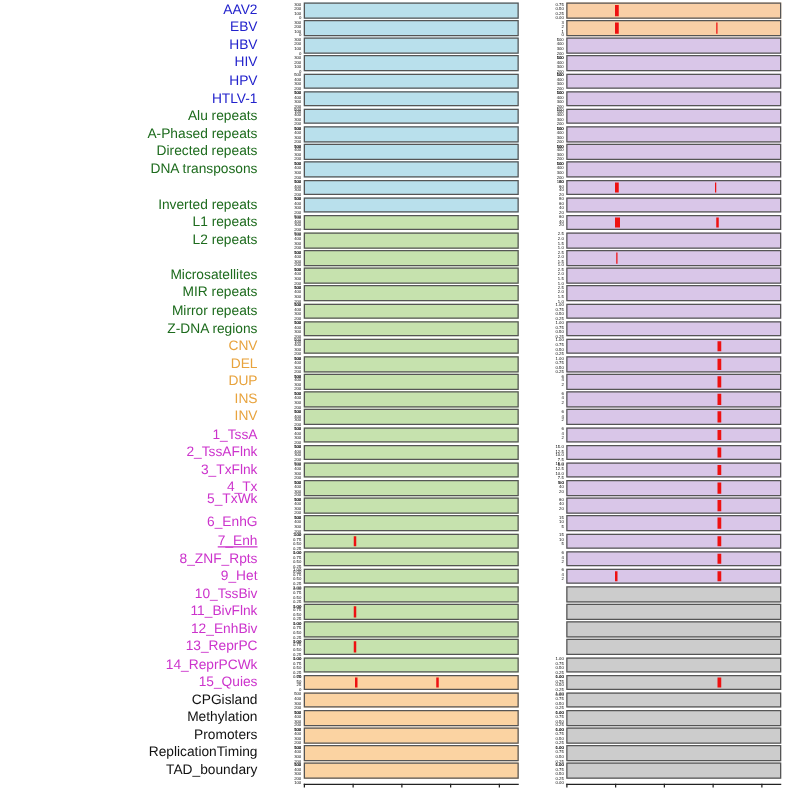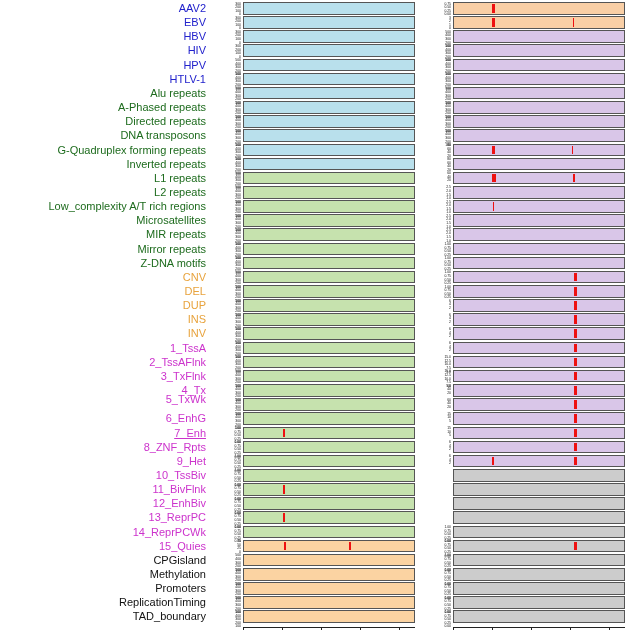--- a/index.html
+++ b/index.html
@@ -62,29 +62,27 @@
       <div class="lbl" style="top: 3px; color: rgb(34, 34, 204);">AAV2</div>
       <div class="lbl" style="top: 17.15px; color: rgb(34, 34, 204);">EBV</div>
       <div class="lbl" style="top: 31.3px; color: rgb(34, 34, 204);">HBV</div>
       <div class="lbl" style="top: 45.45px; color: rgb(34, 34, 204);">HIV</div>
       <div class="lbl" style="top: 59.6px; color: rgb(34, 34, 204);">HPV</div>
       <div class="lbl" style="top: 73.75px; color: rgb(34, 34, 204);">HTLV-1</div>
       <div class="lbl" style="top: 87.9px; color: rgb(29, 107, 29);">Alu repeats</div>
       <div class="lbl" style="top: 102.05px; color: rgb(29, 107, 29);">A-Phased repeats</div>
       <div class="lbl" style="top: 116.2px; color: rgb(29, 107, 29);">Directed repeats</div>
       <div class="lbl" style="top: 130.35px; color: rgb(29, 107, 29);">DNA transposons</div>
-      <div class="lbl" style="top: 144.5px; color: rgb(29, 107, 29);">G-Quadruplex forming repeats</div>
       <div class="lbl" style="top: 158.65px; color: rgb(29, 107, 29);">Inverted repeats</div>
       <div class="lbl" style="top: 172.8px; color: rgb(29, 107, 29);">L1 repeats</div>
       <div class="lbl" style="top: 186.95px; color: rgb(29, 107, 29);">L2 repeats</div>
-      <div class="lbl" style="top: 201.1px; color: rgb(29, 107, 29);">Low_complexity A/T rich regions</div>
       <div class="lbl" style="top: 215.25px; color: rgb(29, 107, 29);">Microsatellites</div>
       <div class="lbl" style="top: 229.4px; color: rgb(29, 107, 29);">MIR repeats</div>
       <div class="lbl" style="top: 243.55px; color: rgb(29, 107, 29);">Mirror repeats</div>
-      <div class="lbl" style="top: 257.7px; color: rgb(29, 107, 29);">Z-DNA motifs</div>
+      <div class="lbl" style="top: 257.7px; color: rgb(29, 107, 29);">Z-DNA regions</div>
       <div class="lbl" style="top: 271.85px; color: rgb(232, 163, 61);">CNV</div>
       <div class="lbl" style="top: 286px; color: rgb(232, 163, 61);">DEL</div>
       <div class="lbl" style="top: 300.15px; color: rgb(232, 163, 61);">DUP</div>
       <div class="lbl" style="top: 314.3px; color: rgb(232, 163, 61); padding-left: 48px;">INS</div>
       <div class="lbl" style="top: 328.45px; color: rgb(232, 163, 61);">INV</div>
       <div class="lbl" style="top: 342.6px; color: rgb(204, 51, 204);">1_TssA</div>
       <div class="lbl" style="top: 356.75px; color: rgb(204, 51, 204);">2_TssAFlnk</div>
       <div class="lbl" style="top: 370.9px; color: rgb(204, 51, 204); margin-left: 20px;">3_TxFlnk</div>
       <div class="lbl" style="top: 385.05px; color: rgb(204, 51, 204);">4_Tx</div>
       <div class="lbl" style="top: 394px; color: rgb(204, 51, 204);">5_TxWk</div>

